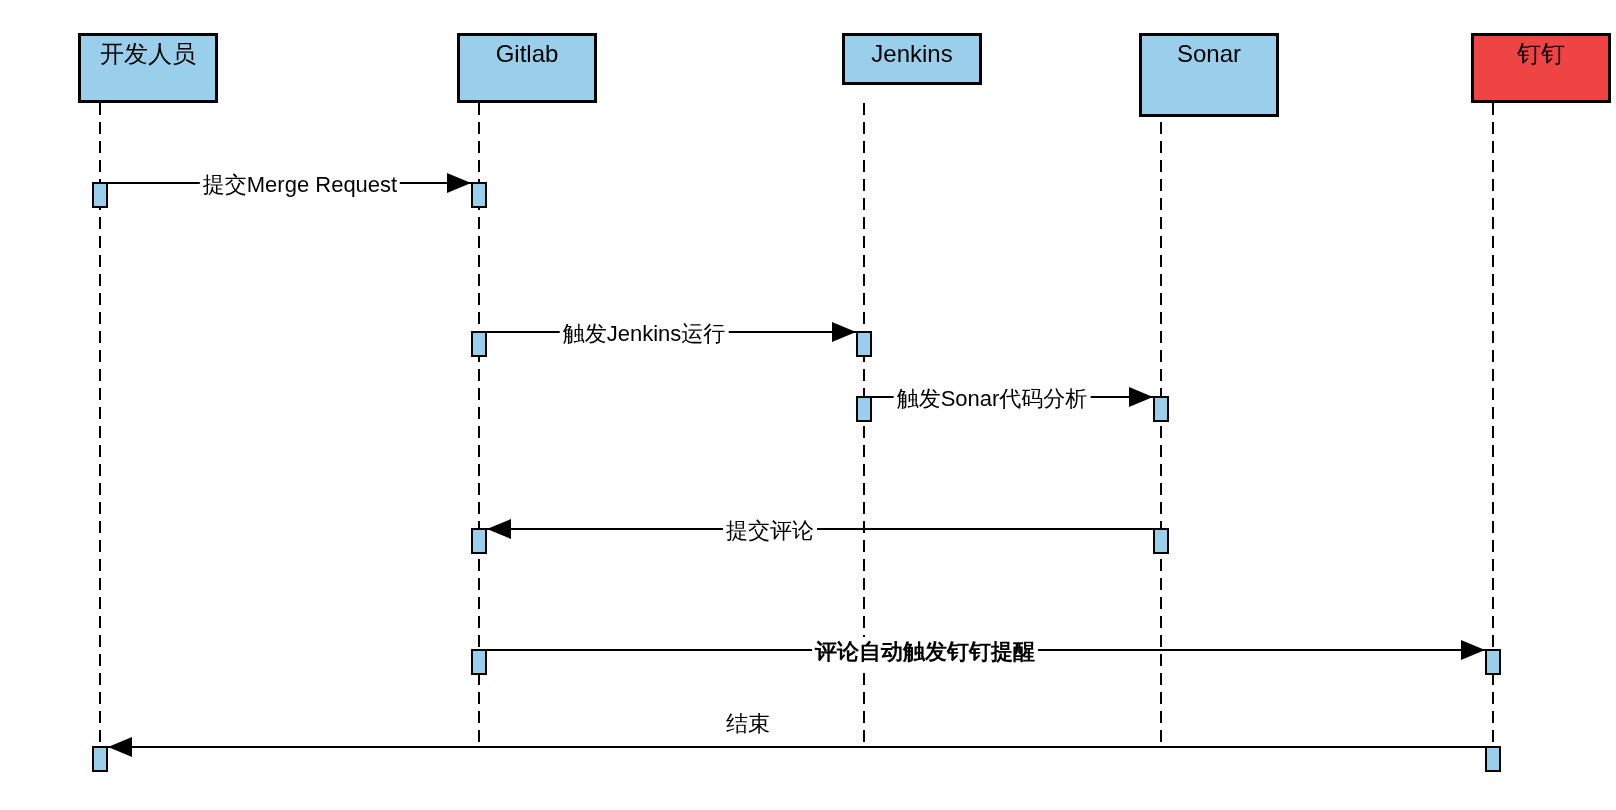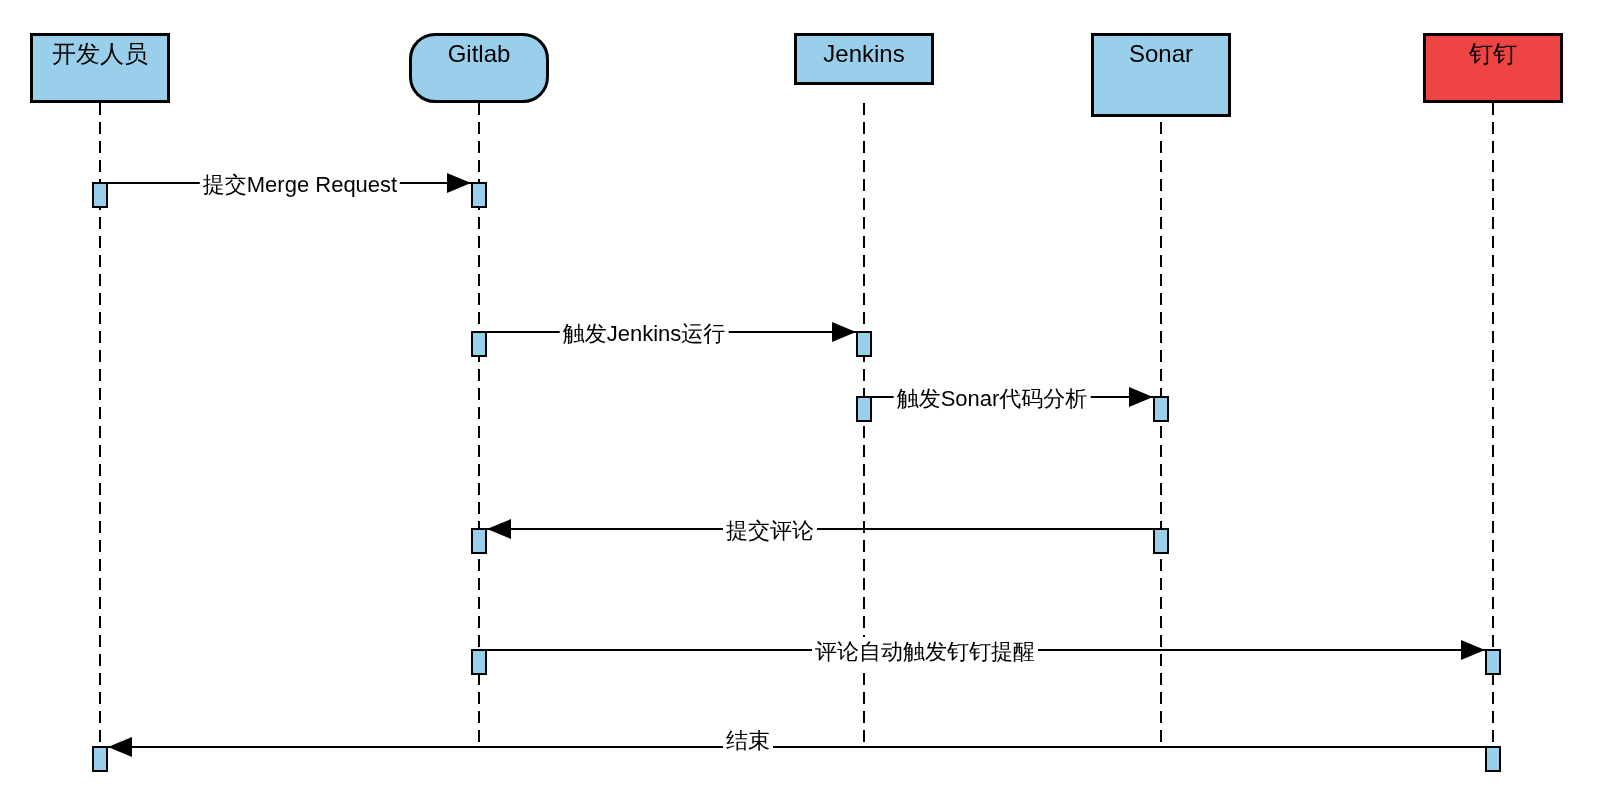--- a/index.html
+++ b/index.html
@@ -19,20 +19,21 @@
     position: absolute;
     box-sizing: border-box;
     width: 140px;
     height: 70px;
     border: 3px solid #000;
     text-align: center;
     padding-top: 3px;
     font-size: 24px;
     color: #000;
     line-height: 30px;
+    margin-left: 48px;
   }
   .lifeline {
     position: absolute;
     width: 2px;
     background: repeating-linear-gradient(to bottom, #000 0 12px, transparent 12px 19px);
   }
   .activation {
     position: absolute;
     box-sizing: border-box;
     width: 16px;
@@ -66,21 +67,21 @@
 </head>
 <body>
 
 <div id="diagram">
     <div class="lifeline" style="left: 99px; top: 103px; height: 645px;"></div>
     <div class="lifeline" style="left: 478px; top: 103px; height: 645px;"></div>
     <div class="lifeline" style="left: 863px; top: 103px; height: 645px;"></div>
     <div class="lifeline" style="left: 1160px; top: 103px; height: 645px;"></div>
     <div class="lifeline" style="left: 1492px; top: 103px; height: 645px;"></div>
     <div class="actor" style="left: 30px; top: 33px; width: 140px; height: 70px; background: rgb(154, 207, 236);"><span>开发人员</span></div>
-    <div class="actor" style="left: 409px; top: 33px; width: 140px; height: 70px; background: rgb(154, 207, 236); border-radius: 26px;"><span>Gitlab</span></div>
+    <div class="actor" style="left: 409px; top: 33px; width: 140px; height: 70px; background: rgb(154, 207, 236);"><span>Gitlab</span></div>
     <div class="actor" style="left: 794px; top: 33px; width: 140px; height: 52px; background: rgb(154, 207, 236);"><span>Jenkins</span></div>
     <div class="actor" style="left: 1091px; top: 33px; width: 140px; height: 84px; background: rgb(154, 207, 236);"><span>Sonar</span></div>
     <div class="actor" style="left: 1423px; top: 33px; width: 140px; height: 70px; background: #ef4444;"><span>钉钉</span></div>
     <div class="msg-line" style="left: 108px; top: 182px; width: 363px;"></div>
     <div class="arrowhead right" style="left: 447px; top: 173px;"></div>
     <div class="activation" style="left: 92px; top: 182px; width: 16px; height: 26px; background: rgb(154, 207, 236);"></div>
     <div class="activation" style="left: 471px; top: 182px; width: 16px; height: 26px; background: rgb(154, 207, 236);"></div>
     <div class="msg-label" style="left: 300px; top: 185px;">提交Merge Request</div>
     <div class="msg-line" style="left: 487px; top: 331px; width: 369px;"></div>
     <div class="arrowhead right" style="left: 832px; top: 322px;"></div>
@@ -94,19 +95,19 @@
     <div class="msg-label" style="left: 992px; top: 399px;">触发Sonar代码分析</div>
     <div class="msg-line" style="left: 487px; top: 528px; width: 666px;"></div>
     <div class="arrowhead left" style="left: 487px; top: 519px;"></div>
     <div class="activation" style="left: 1153px; top: 528px; width: 16px; height: 26px; background: rgb(154, 207, 236);"></div>
     <div class="activation" style="left: 471px; top: 528px; width: 16px; height: 26px; background: rgb(154, 207, 236);"></div>
     <div class="msg-label" style="left: 770px; top: 531px;">提交评论</div>
     <div class="msg-line" style="left: 487px; top: 649px; width: 998px;"></div>
     <div class="arrowhead right" style="left: 1461px; top: 640px;"></div>
     <div class="activation" style="left: 471px; top: 649px; width: 16px; height: 26px; background: rgb(154, 207, 236);"></div>
     <div class="activation" style="left: 1485px; top: 649px; width: 16px; height: 26px; background: rgb(154, 207, 236);"></div>
-    <div class="msg-label" style="left: 925px; top: 652px;">评论自动触发钉钉提醒</div>
+    <div class="msg-label" style="left: 925px; top: 652px; font-weight: bold;">评论自动触发钉钉提醒</div>
     <div class="msg-line" style="left: 108px; top: 746px; width: 1377px;"></div>
     <div class="arrowhead left" style="left: 108px; top: 737px;"></div>
     <div class="activation" style="left: 1485px; top: 746px; width: 16px; height: 26px; background: rgb(154, 207, 236);"></div>
     <div class="activation" style="left: 92px; top: 746px; width: 16px; height: 26px; background: rgb(154, 207, 236);"></div>
-    <div class="msg-label" style="left: 748px; top: 741px;">结束</div>
+    <div class="msg-label" style="left: 748px; top: 724px;">结束</div>
   </div>
 
 </body></html>

